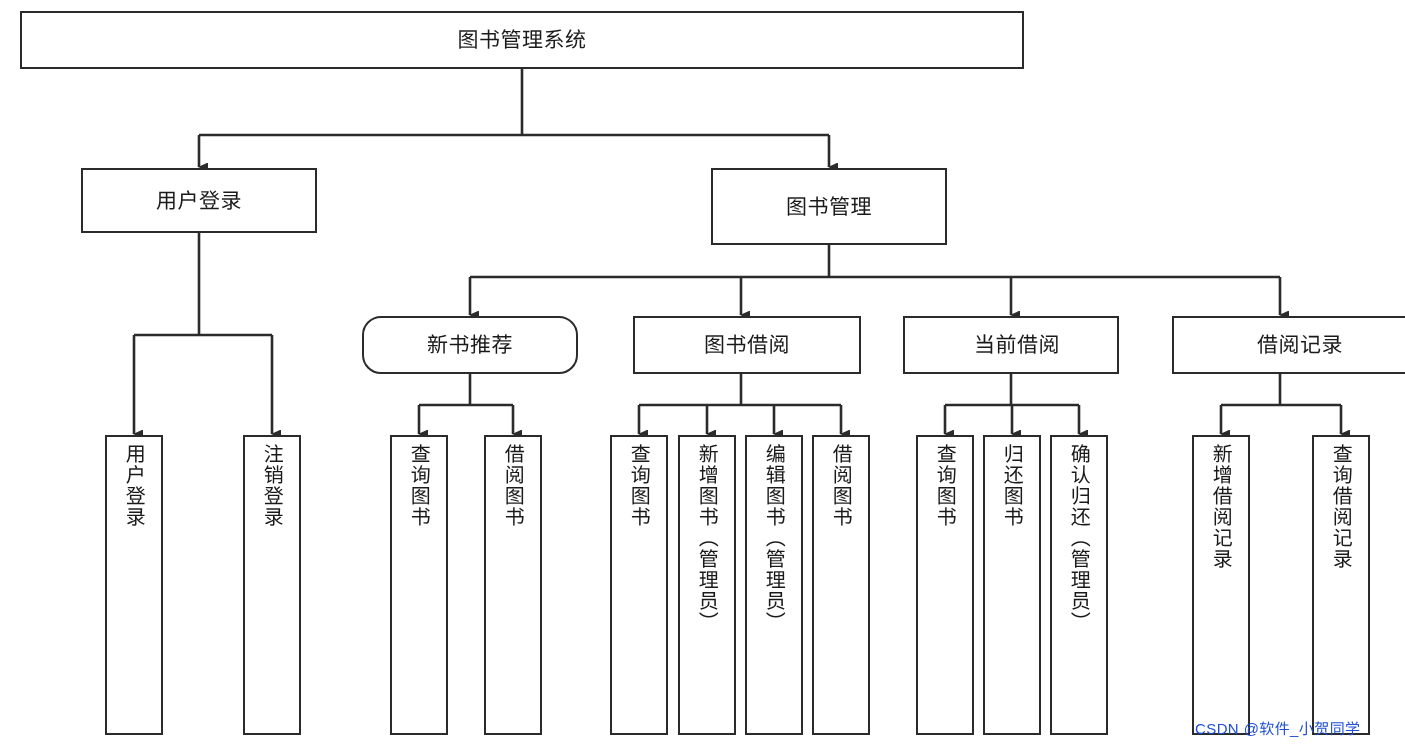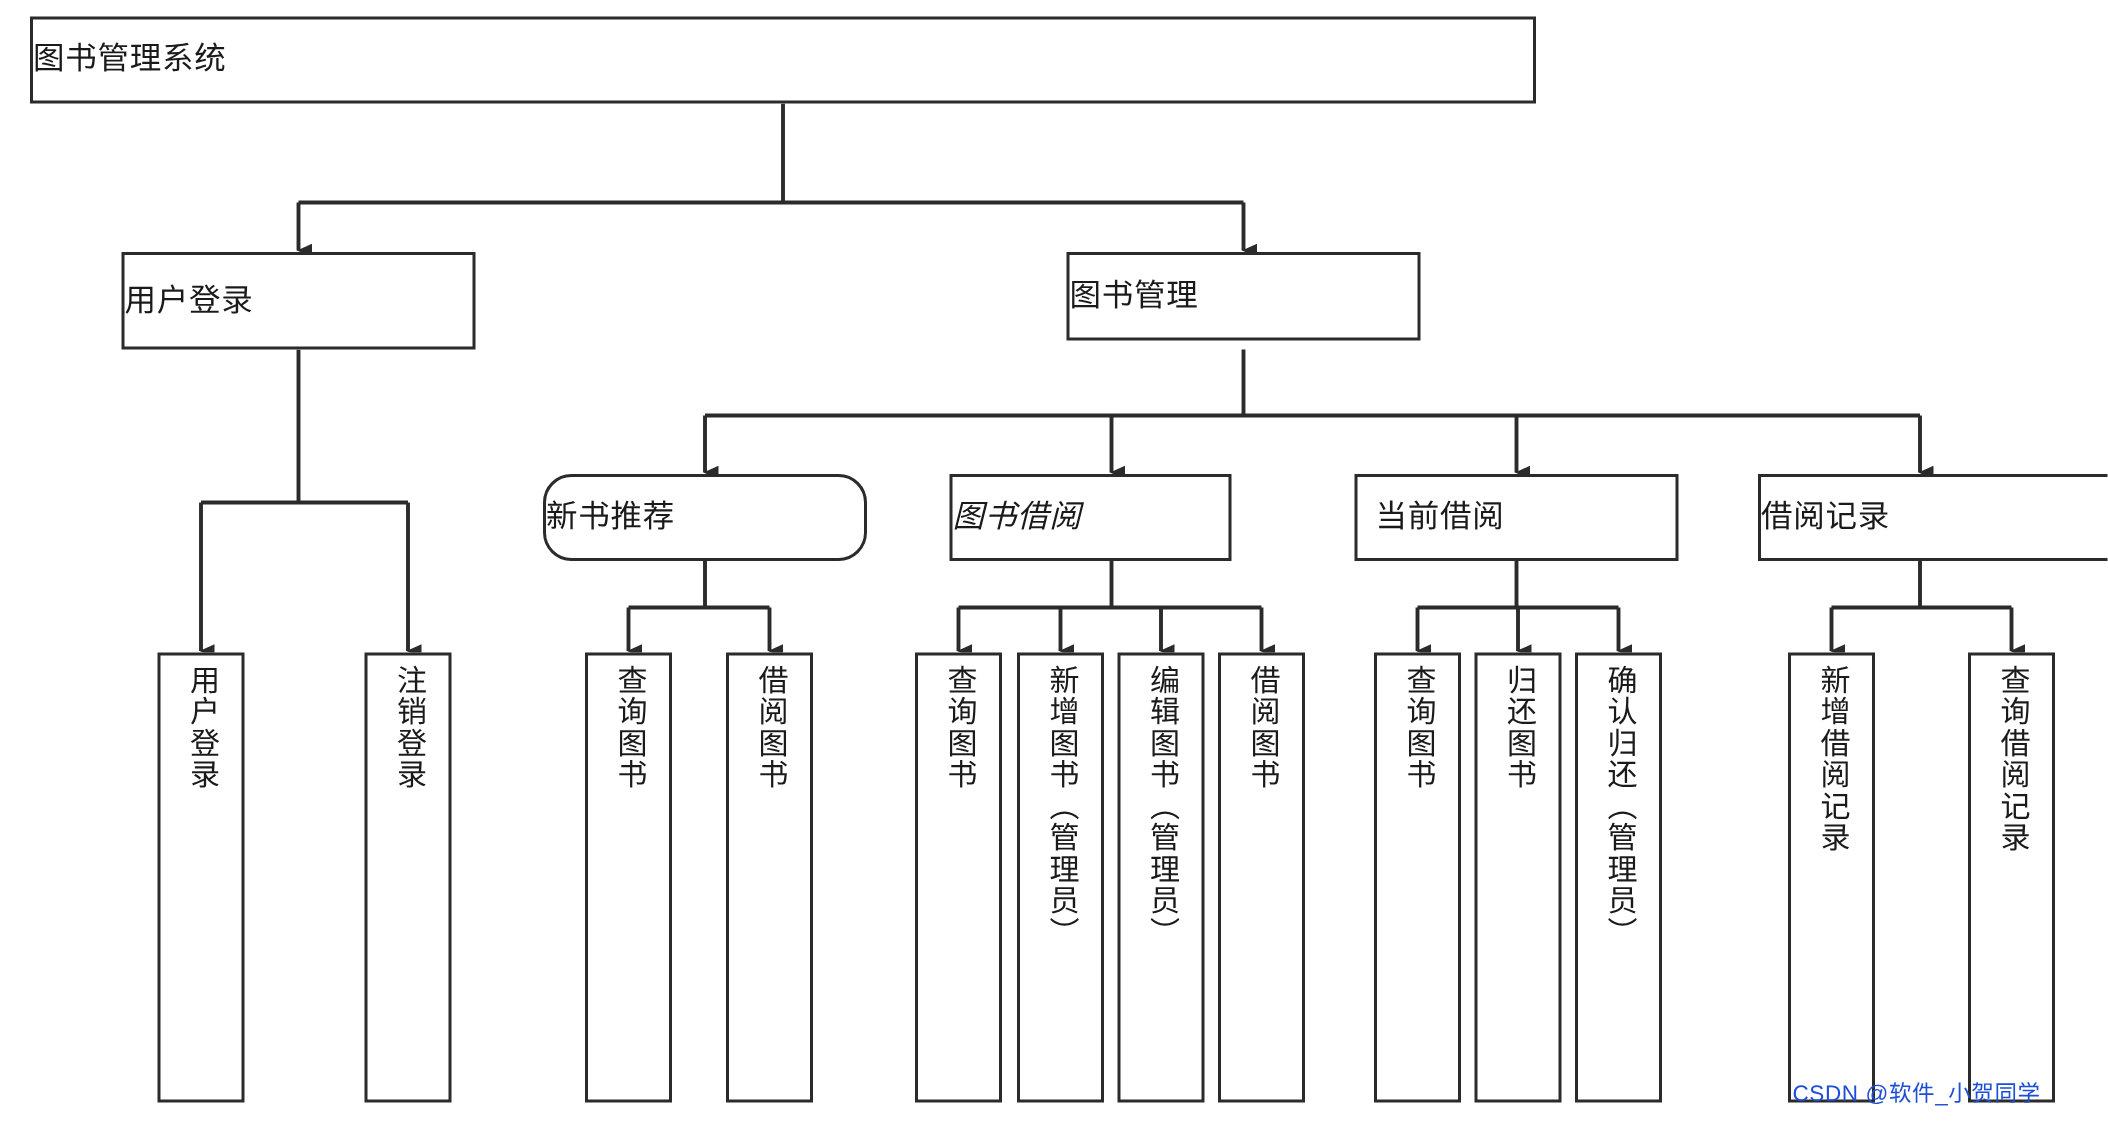--- a/index.html
+++ b/index.html
@@ -29,20 +29,21 @@
     height: 747px;
     display: block;
   }
   .node-box {
     position: absolute;
     box-sizing: border-box;
     background: #ffffff;
     border: 2px solid #2b2b2b;
     display: flex;
     align-items: center;
+    justify-content: center;
     overflow: hidden;
   }
   .node-box.horizontal .node-label {
     writing-mode: horizontal-tb;
     font-size: 21px;
     line-height: 1.1;
     letter-spacing: 0.5px;
     color: #1a1a1a;
     white-space: nowrap;
     text-align: center;
@@ -118,27 +119,27 @@
         <line x1="1341" y1="405" x2="1341" y2="434" stroke="#2b2b2b" stroke-width="2.6" marker-end="url(#arrowhead)"></line>
       </g>
   </svg>
   <div id="node-layer">
       <div class="node-box horizontal" style="left: 20px; top: 11px; width: 1004px; height: 58px;">
         <span class="node-label">图书管理系统</span>
       </div>
       <div class="node-box horizontal" style="left: 81px; top: 168px; width: 236px; height: 65px;">
         <span class="node-label">用户登录</span>
       </div>
-      <div class="node-box horizontal" style="left: 711px; top: 168px; width: 236px; height: 59px;">
+      <div class="node-box horizontal" style="left: 711px; top: 168px; width: 236px; height: 77px;">
         <span class="node-label">图书管理</span>
       </div>
       <div class="node-box horizontal" style="left: 362px; top: 316px; width: 216px; height: 58px; border-radius: 19px;">
         <span class="node-label">新书推荐</span>
       </div>
-      <div class="node-box horizontal" style="left: 633px; top: 316px; width: 188px; height: 58px; font-style: italic;">
+      <div class="node-box horizontal" style="left: 633px; top: 316px; width: 228px; height: 58px;">
         <span class="node-label">图书借阅</span>
       </div>
       <div class="node-box horizontal" style="left: 903px; top: 316px; width: 216px; height: 58px; padding-left: 12px;">
         <span class="node-label">当前借阅</span>
       </div>
       <div class="node-box horizontal" style="left: 1172px; top: 316px; width: 256px; height: 58px;">
         <span class="node-label">借阅记录</span>
       </div>
       <div class="node-box vertical" style="left: 105px; top: 435px; width: 58px; height: 300px;">
         <span class="node-label">用户登录</span>

